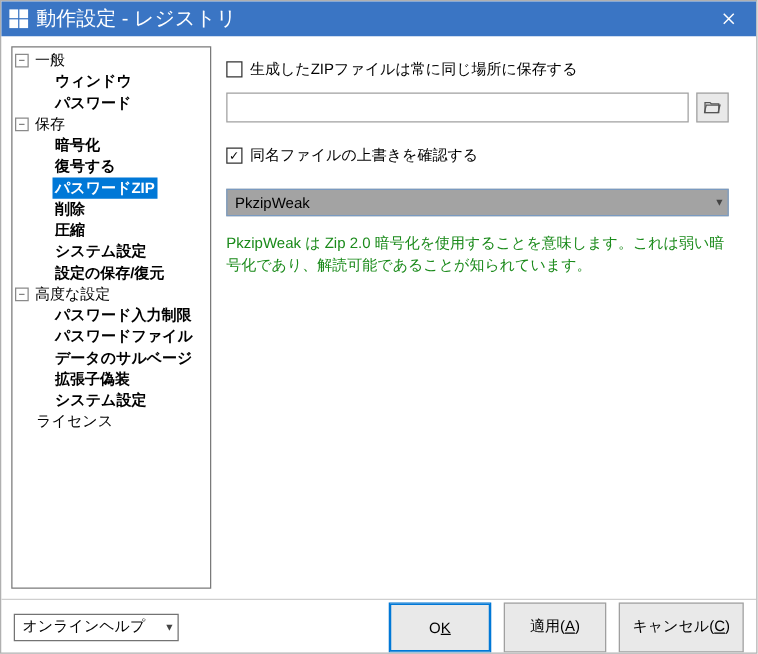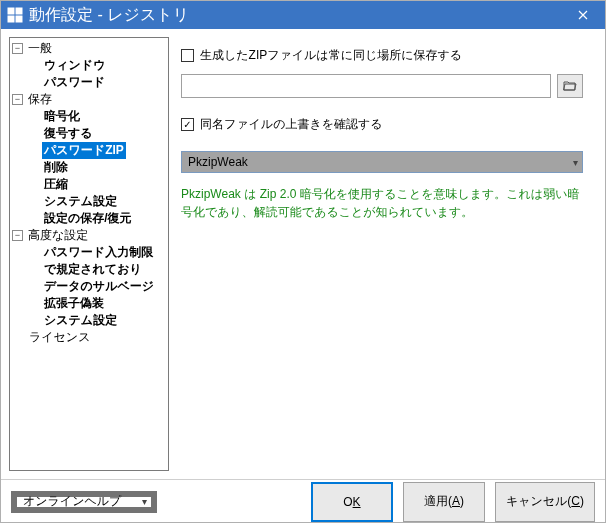--- a/index.html
+++ b/index.html
@@ -117,22 +117,22 @@
   
   .bottom {
     border-top: 1px solid #cfcfcf;
     height: 44px;
     display: flex;
     align-items: center;
     padding: 0 10px;
     gap: 10px;
   }
   .helpselect {
-    width: 146px; height: 22px;
-    border: 6px solid #737373;
+    width: 132px; height: 22px;
+    border: 1px solid #737373;
     background: #fff;
     display: flex; align-items: center;
     padding: 0 4px 0 6px;
   }
   .helpselect .hv { flex: 1; }
   .helpselect .arrow { font-size: 10px; color: #444; }
   .spacer-flex { flex: 1; }
   .btn {
     min-width: 82px; height: 40px;
     border: 1px solid #a0a0a0;
@@ -248,21 +248,21 @@
         <ul>
           <li>
               <div class="node">
                 <span class="spacer"></span>
                 <span class="lbl">パスワード入力制限</span>
               </div>
             </li>
           <li>
               <div class="node">
                 <span class="spacer"></span>
-                <span class="lbl">で規定されており</span>
+                <span class="lbl">パスワードファイル</span>
               </div>
             </li>
           <li>
               <div class="node">
                 <span class="spacer"></span>
                 <span class="lbl">データのサルベージ</span>
               </div>
             </li>
           <li>
               <div class="node">

